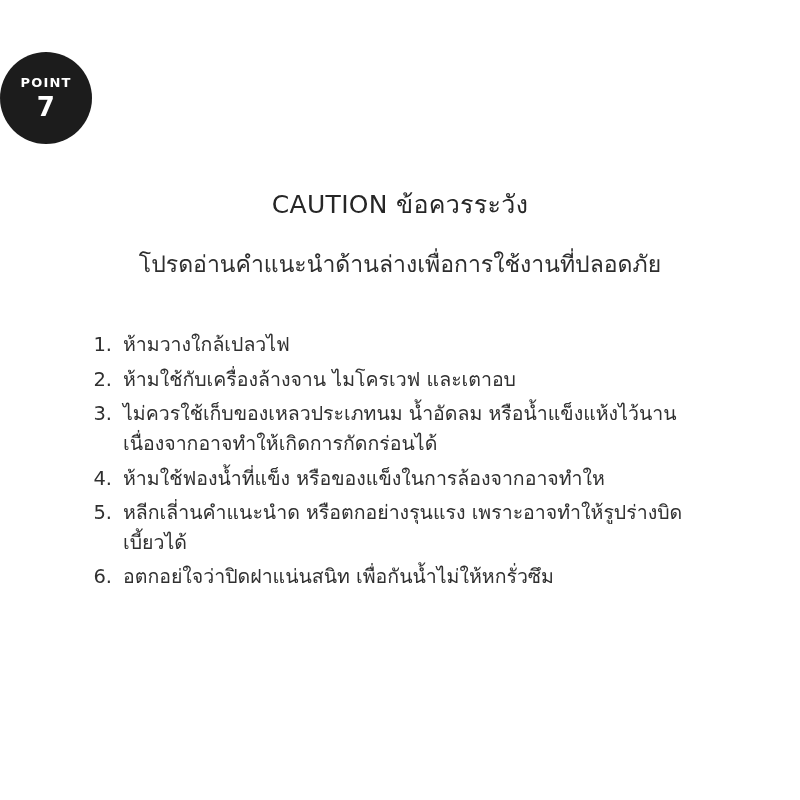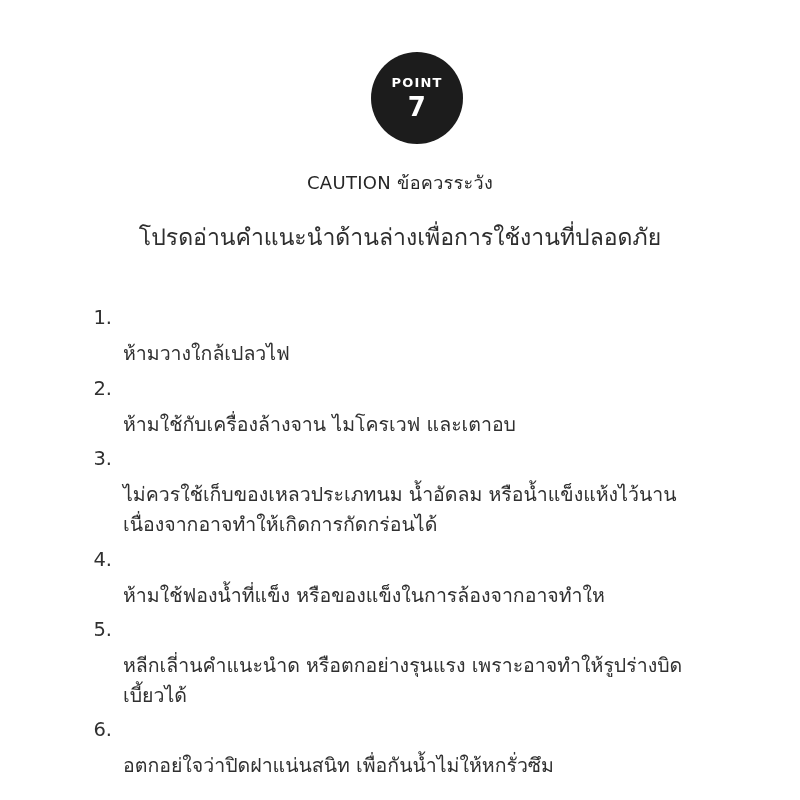--- a/index.html
+++ b/index.html
@@ -17,23 +17,21 @@
   .page {
     position: relative;
     width: 800px;
     height: 800px;
     box-sizing: border-box;
   }
 
   
   .badge-wrap {
     display: flex;
-    justify-content: center;
     padding-top: 52px;
-    padding-left: 34px;
   }
   .badge {
     width: 92px;
     height: 92px;
     border-radius: 50%;
     background: #1c1c1c;
     color: #ffffff;
     display: flex;
     flex-direction: column;
     align-items: center;
@@ -48,22 +46,22 @@
   }
   .badge-number {
     font-size: 26px;
     font-weight: 700;
     letter-spacing: 0.5px;
   }
 
   
   .heading {
     text-align: center;
-    margin-top: 24px;
-    font-size: 18px;
+    margin-top: 40px;
+    font-size: 25px;
     color: #262626;
     letter-spacing: 0.3px;
     font-weight: 400;
   }
   .subheading {
     text-align: center;
     margin-top: 22px;
     font-size: 23px;
     color: #2e2e2e;
     font-weight: 400;
@@ -86,21 +84,20 @@
   .item-number {
     width: 30px;
     flex: 0 0 30px;
     text-align: right;
     padding-right: 11px;
     box-sizing: content-box;
     color: #303030;
   }
   .item-text {
     flex: 1 1 auto;
-    margin-top: 36px;
   }
 </style>
 </head>
 <body>
 
 <div class="page">
 
   <div class="badge-wrap">
     <div class="badge">
       <div class="badge-label">POINT</div>

